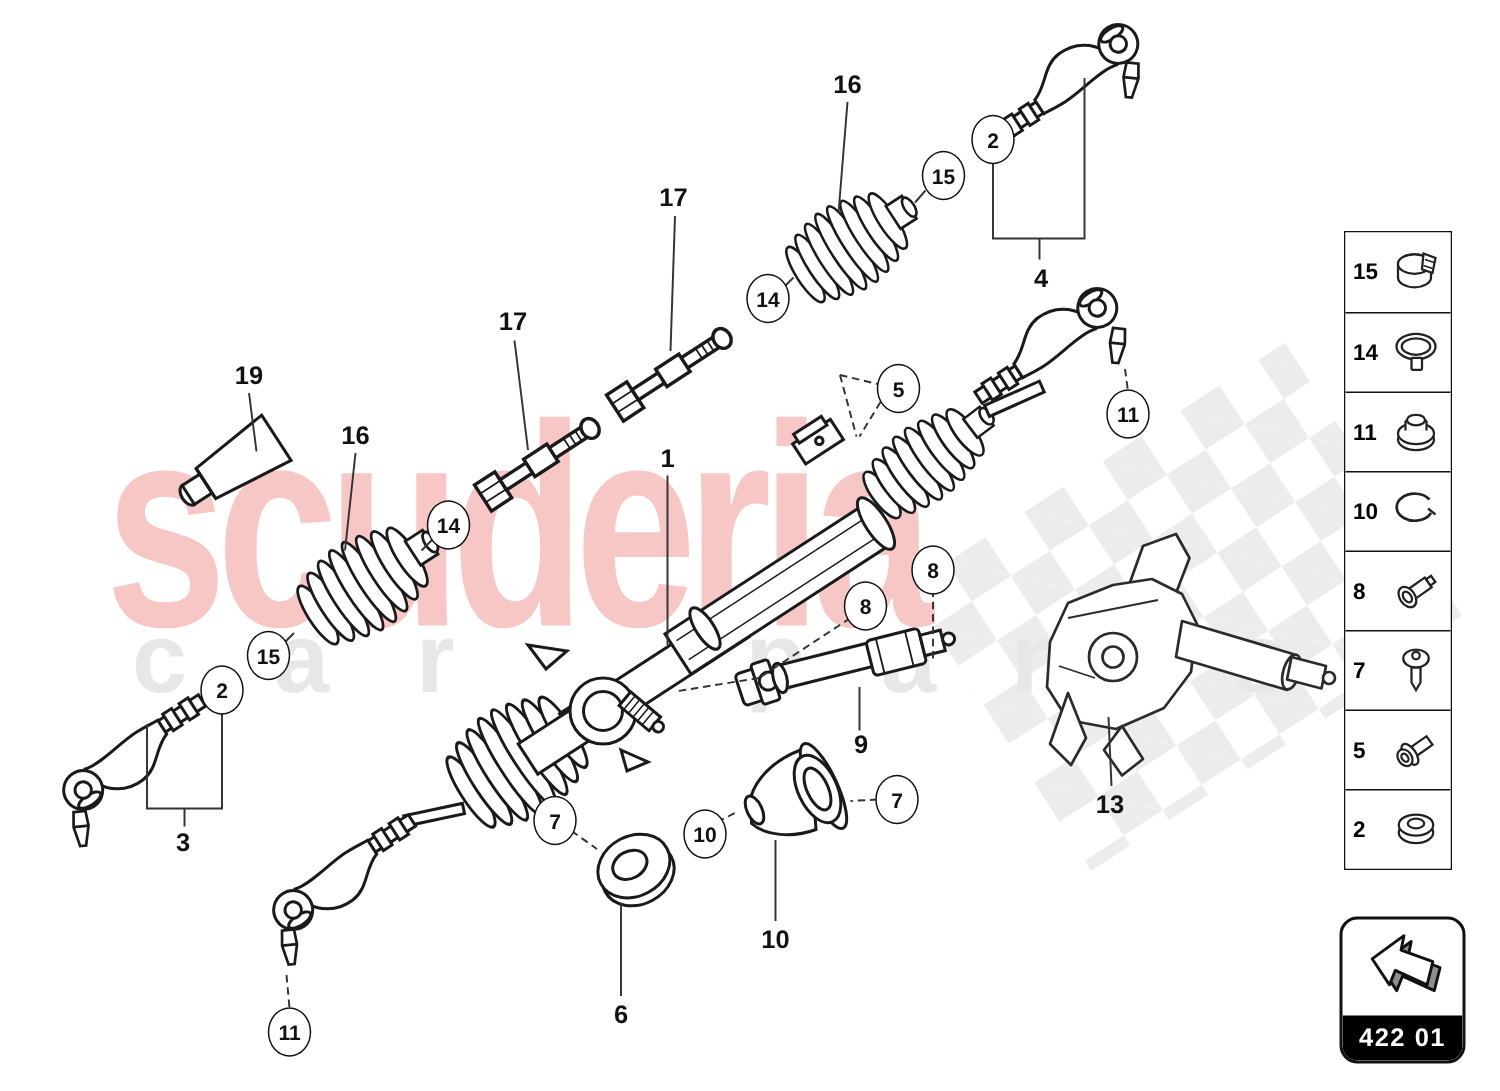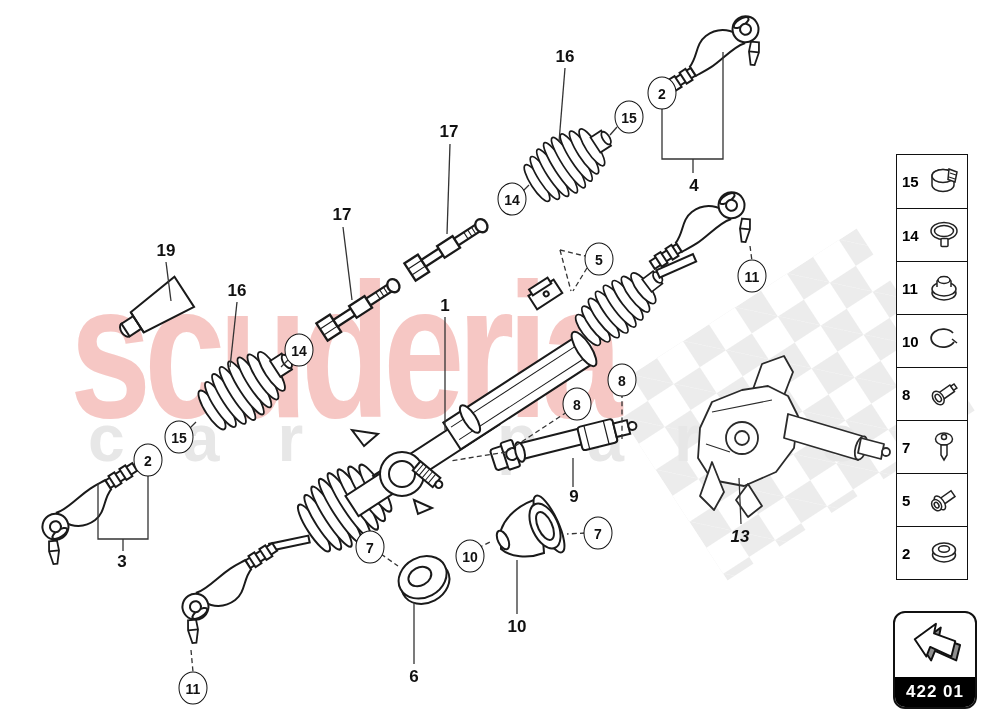--- a/index.html
+++ b/index.html
@@ -266,21 +266,21 @@
       <div class="plabel" style="left: 449px; top: 132px;">17</div>
       <div class="plabel" style="left: 342px; top: 215px;">17</div>
       <div class="plabel" style="left: 166px; top: 251px;">19</div>
       <div class="plabel" style="left: 237px; top: 291px;">16</div>
       <div class="plabel" style="left: 445px; top: 306px;">1</div>
       <div class="plabel" style="left: 694px; top: 186px;">4</div>
       <div class="plabel" style="left: 122px; top: 562px;">3</div>
       <div class="plabel" style="left: 574px; top: 497px;">9</div>
       <div class="plabel" style="left: 414px; top: 677px;">6</div>
       <div class="plabel" style="left: 517px; top: 627px;">10</div>
-      <div class="plabel" style="left: 740px; top: 537px; font-style: italic;">13</div>
+      <div class="plabel" style="left: 740px; top: 537px;">13</div>
     </div>
 
   <div id="legend">
       <div class="cell">
         <span class="num">15</span>
         <span class="ic">
           <svg width="36" height="34" viewBox="0 0 36 34">
             <g fill="#fff" stroke="#222" stroke-width="1.5">
               <path d="M6,11 a11,6.5 0 1 1 22,0 v9 a11,6.5 0 1 1 -22,0 z"></path>
               <ellipse cx="17" cy="11" rx="11" ry="6.5"></ellipse>

